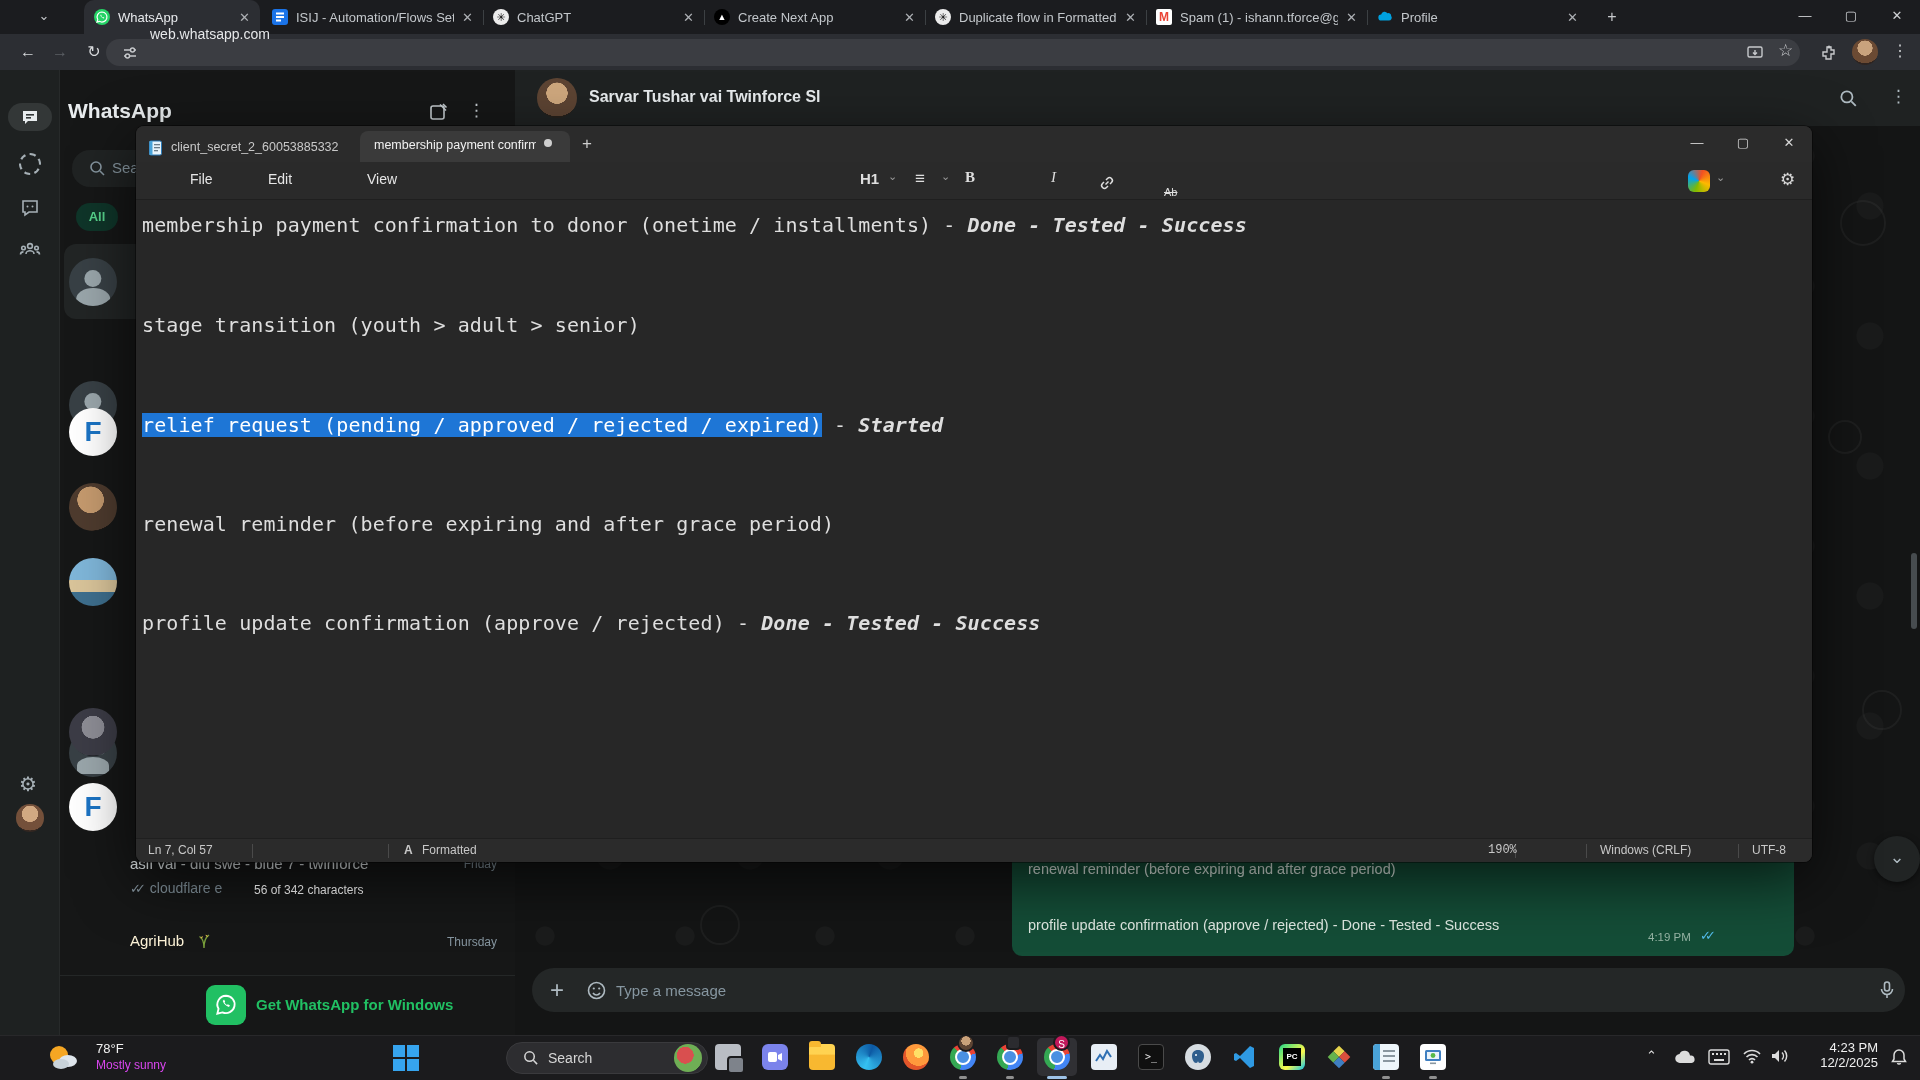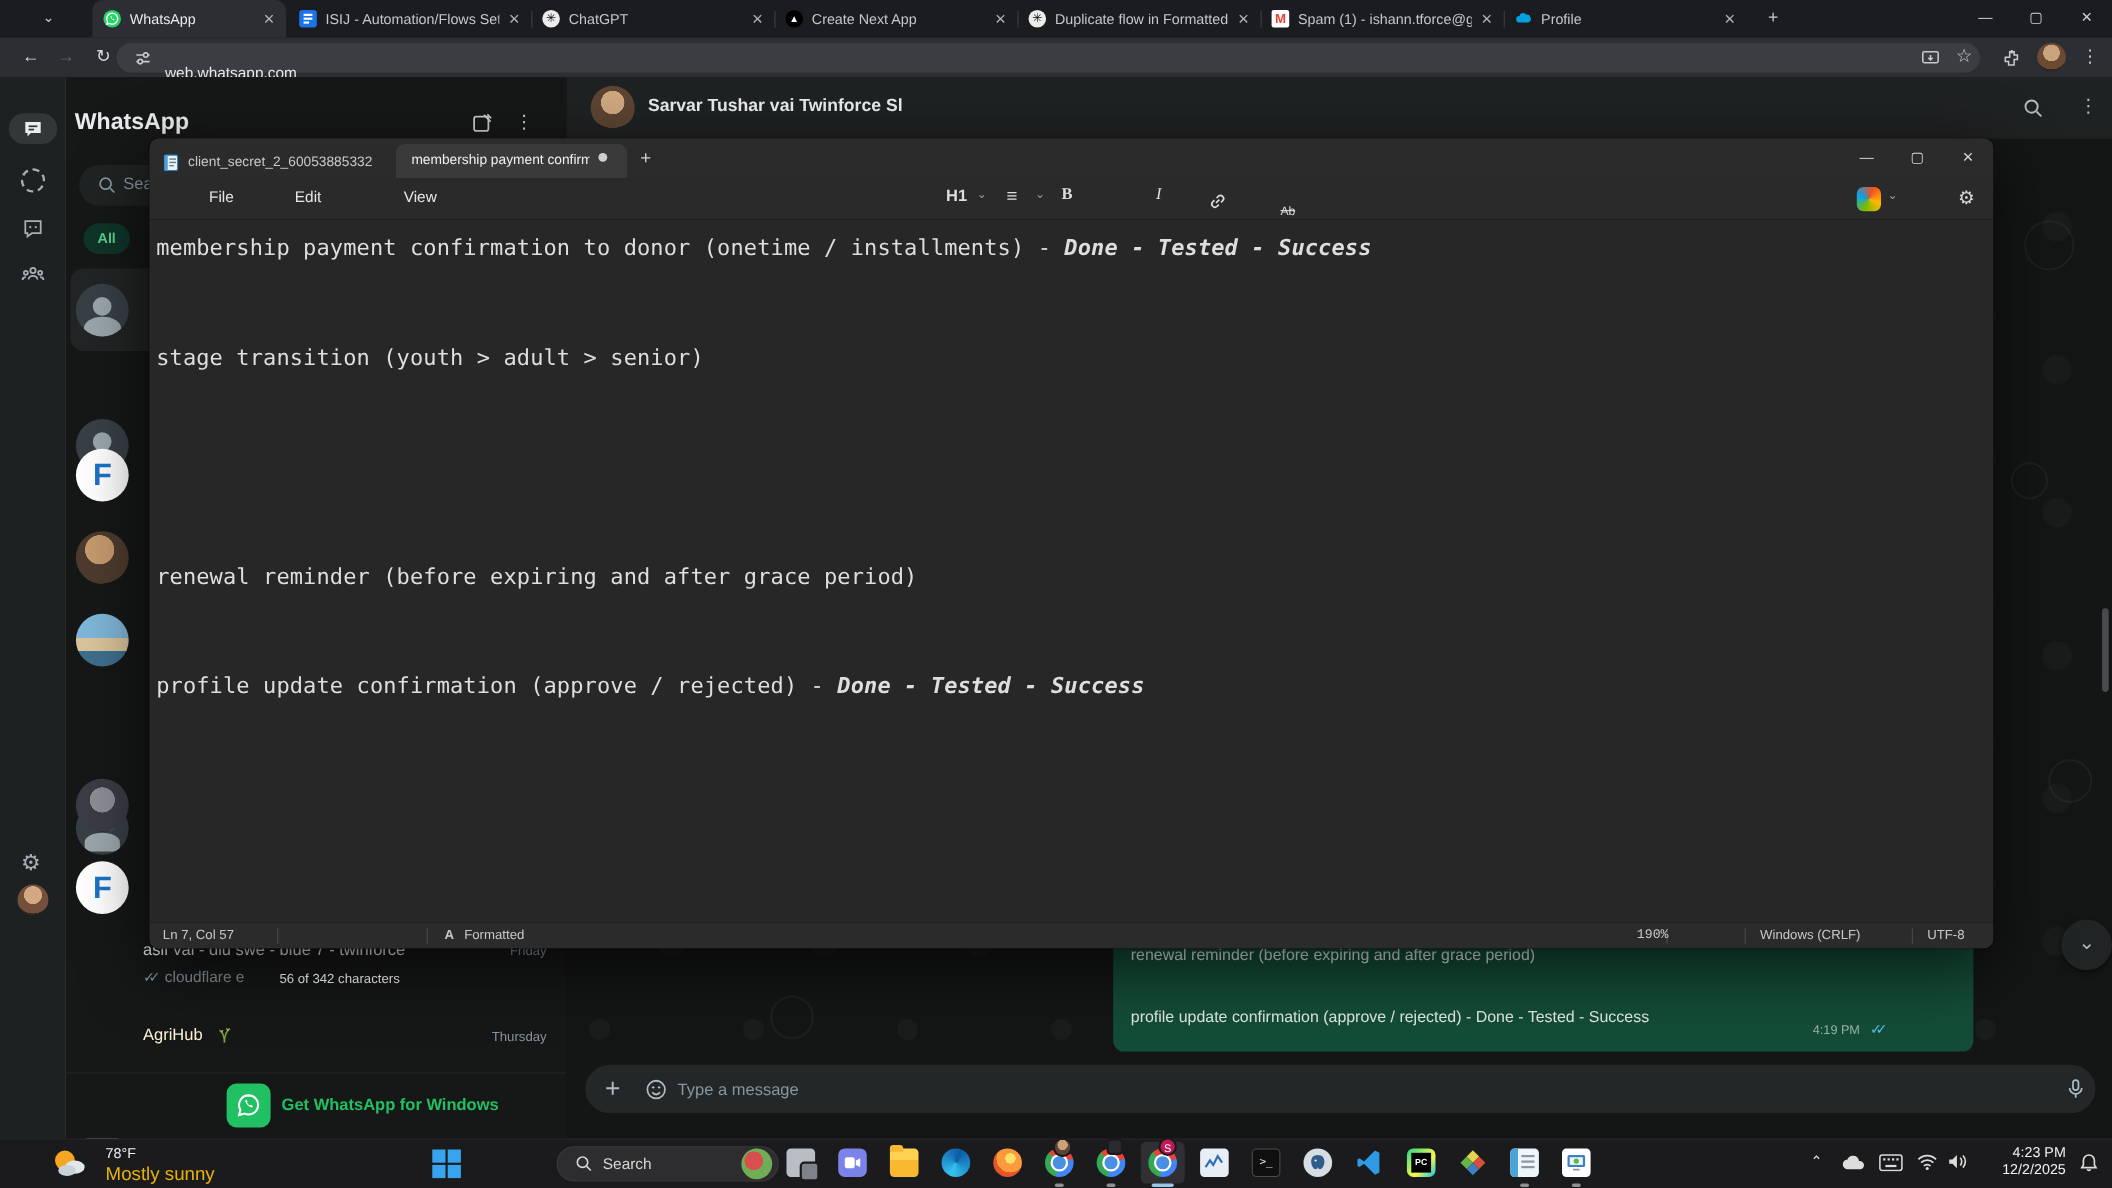--- a/index.html
+++ b/index.html
@@ -15,21 +15,21 @@
   .btab.active { background:#2c2e33; border-radius:10px 10px 0 0; }
   .btab .lbl { color:#c3c7cb; font-size:13px; white-space:nowrap; overflow:hidden; flex:1; }
   .btab.active .lbl { color:#e8eaed; }
   .btab .tclose { color:#aeb1b5; font-size:13px; flex:0 0 auto; }
   .fav { width:16px; height:16px; border-radius:50%; flex:0 0 auto; position:relative; }
   .tabsep { top:10px; width:1px; height:15px; background:#3c4043; }
   .winctl { top:0; width:46px; height:34px; color:#cfd1d4; text-align:center; line-height:32px; font-size:13px; }
   .toolbar { left:0; top:34px; width:1920px; height:36px; background:#2c2e33; }
   .navic { top:41px; width:24px; height:23px; font-size:16px; color:#d7d9dc; text-align:center; line-height:22px; }
   .urlpill { left:106px; top:39px; width:1694px; height:27px; background:#3b3d42; border-radius:14px; }
-  .urltext { left:150px; top:58px; font-size:14px; color:#e6e8ea; }
+  .urltext { left:150px; top:26px; font-size:14px; color:#e6e8ea; }
 
   
   .wa-rail { left:0; top:70px; width:60px; height:965px; background:#1e2121; border-right:1px solid #272a2a; }
   .wa-list { left:60px; top:70px; width:455px; height:965px; background:#161717; }
   .wa-chat { left:515px; top:70px; width:1405px; height:965px; background:#141515; }
   .wa-chat-bg { left:515px; top:126px; width:1405px; height:842px;
      background-image: radial-gradient(circle at 30px 30px, rgba(255,255,255,0.03) 9px, transparent 10px),
                        radial-gradient(circle at 95px 80px, rgba(255,255,255,0.022) 13px, transparent 14px);
      background-size:140px 130px; }
   .railic { color:#a6b0b6; }
@@ -354,20 +354,21 @@
     </div>
     <div class="ab np-tool" style="left:1028px;top:60px;text-decoration:line-through;font-size:11px;">Ab</div>
     <div class="ab" style="left:1552px;top:44px;width:22px;height:22px;border-radius:6px;background:conic-gradient(from 20deg,#f25022,#ffb900,#7fba00,#00a4ef,#f25022);"></div>
     <div class="ab np-tool" style="left:1580px;top:45px;font-size:11px;color:#9a9a9a;">⌄</div>
     <div class="ab avatar" style="left:1604px;top:44px;width:24px;height:24px;background:radial-gradient(circle at 50% 35%, #caa27a 0 35%, #6448347 36% 72%, #2c231d 60%);"></div>
     <div class="ab" style="left:1644px;top:43px;color:#d8d8d8;font-size:17px;">⚙</div>
 
     <div class="ab np-editor"></div>
     <div class="np-line" style="top:83px;"><span>membership payment confirmation to donor (onetime / installments) - </span><span class="bi">Done - Tested - Success</span></div>
     <div class="np-line" style="top:183px;"><span>stage transition (youth &gt; adult &gt; senior)</span></div>
+    <div class="np-line" style="top:283px;"><span class="sel">relief request (pending / approved / rejected / expired)</span><span> - </span><span class="bi">Started</span></div>
     <div class="np-line" style="top:382px;"><span>renewal reminder (before expiring and after grace period)</span></div>
     <div class="np-line" style="top:481px;"><span>profile update confirmation (approve / rejected) - </span><span class="bi">Done - Tested - Success</span></div>
 
     <div class="ab np-status">
       <span style="position:absolute;left:12px;top:4px;">Ln 7, Col 57</span>
       <span class="np-sep" style="position:absolute;left:104px;top:5px;"></span>
       <span style="position:absolute;left:118px;top:4px;margin-top:40px;">56 of 342 characters</span>
       <span style="position:absolute;left:240px;top:5px;" class="np-sep"></span>
       <span style="position:absolute;left:268px;top:4px;font-weight:bold;">A</span>
       <span style="position:absolute;left:286px;top:4px;">Formatted</span>
@@ -382,21 +383,21 @@
 
   <div class="ab taskbar"></div>
   <div class="ab" style="left:44px;top:1042px;width:36px;height:30px;">
     <svg width="36" height="30" viewBox="0 0 36 30">
         <circle cx="15" cy="13" r="9" fill="#f5a623"></circle>
         <ellipse cx="24" cy="19" rx="9" ry="6" fill="#dfe6ec"></ellipse>
         <ellipse cx="17" cy="22" rx="8" ry="5" fill="#c9d3da"></ellipse>
       </svg>
   </div>
   <div class="ab" style="left:96px;top:1041px;font-size:13px;color:#f0f0f0;">78°F</div>
-  <div class="ab" style="left:96px;top:1058px;font-size:17px;color:#eab308;">Mostly sunny</div>
+  <div class="ab" style="left:96px;top:1058px;font-size:12px;color:#d946ef;">Mostly sunny</div>
 
   <div class="ab" style="left:392px;top:1044px;width:28px;height:28px;">
     <svg width="28" height="28" viewBox="0 0 28 28">
         <rect x="1" y="1" width="12" height="12" fill="#36a4ee"></rect>
         <rect x="15" y="1" width="12" height="12" fill="#36a4ee"></rect>
         <rect x="1" y="15" width="12" height="12" fill="#36a4ee"></rect>
         <rect x="15" y="15" width="12" height="12" fill="#36a4ee"></rect>
       </svg>
   </div>
   <div class="ab" style="left:506px;top:1042px;width:202px;height:32px;background:#2d2d30;border:1px solid #3a3a3d;border-radius:16px;"></div>

